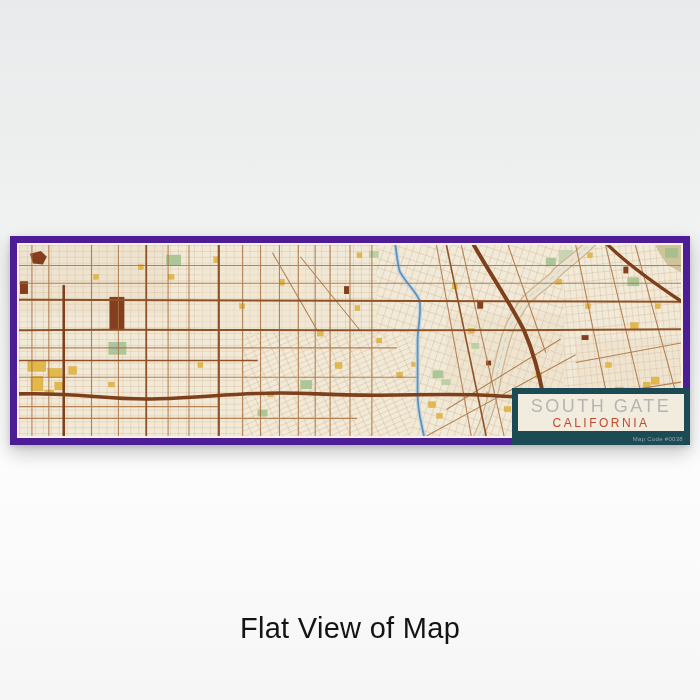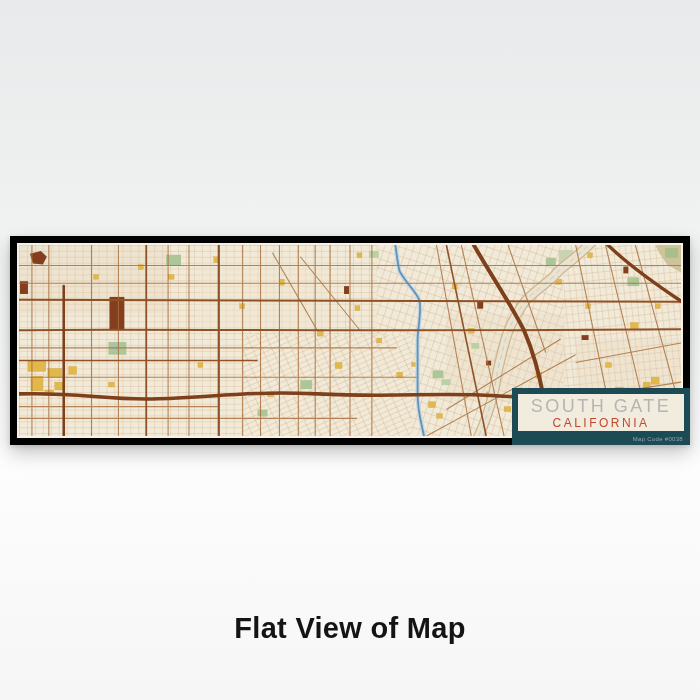--- a/index.html
+++ b/index.html
@@ -5,21 +5,21 @@
   html,body{margin:0;padding:0;}
   body{
     width:700px;height:700px;position:relative;overflow:hidden;
     font-family:"Liberation Sans", sans-serif;
     background:linear-gradient(180deg,#e9eaeb 0%,#eeefef 25%,#f6f7f7 48%,#fdfdfd 66%,#f6f6f6 100%);
   }
   .scene{position:absolute;inset:0;}
   
   .print{
     position:absolute;left:10px;top:236px;width:680px;height:209px;
-    background:#000000;
+    background:#4c1d95;
     box-shadow:0 8px 18px rgba(0,0,0,.22), 0 2px 5px rgba(0,0,0,.13);
   }
   .map-area{
     position:absolute;inset:7px;background:#f6f1e4;padding:2px;box-sizing:border-box;
   }
   .map-area svg{display:block;width:100%;height:100%;}
   
   .label-box{
     position:absolute;right:0;bottom:0;width:178px;height:57px;background:#1d4b55;
   }
@@ -32,21 +32,21 @@
   }
   .print-subtitle{
     font-size:12px;font-weight:400;letter-spacing:2.5px;color:#c04a2c;line-height:1;white-space:nowrap;
   }
   .map-code{
     position:absolute;right:7px;bottom:3px;font-size:6px;letter-spacing:.3px;color:#8fa6ac;line-height:1;
   }
   
   .caption{
     position:absolute;left:0;right:0;top:612px;text-align:center;
-    font-size:29px;font-weight:700;letter-spacing:.3px;color:#141414;
+    font-size:29px;font-weight:400;letter-spacing:.3px;color:#141414;
   }
 </style>
 </head>
 <body>
 
 <div class="scene">
 
   <div class="print">
     <div class="map-area">
       <svg viewBox="0 0 666 195" preserveAspectRatio="none">

